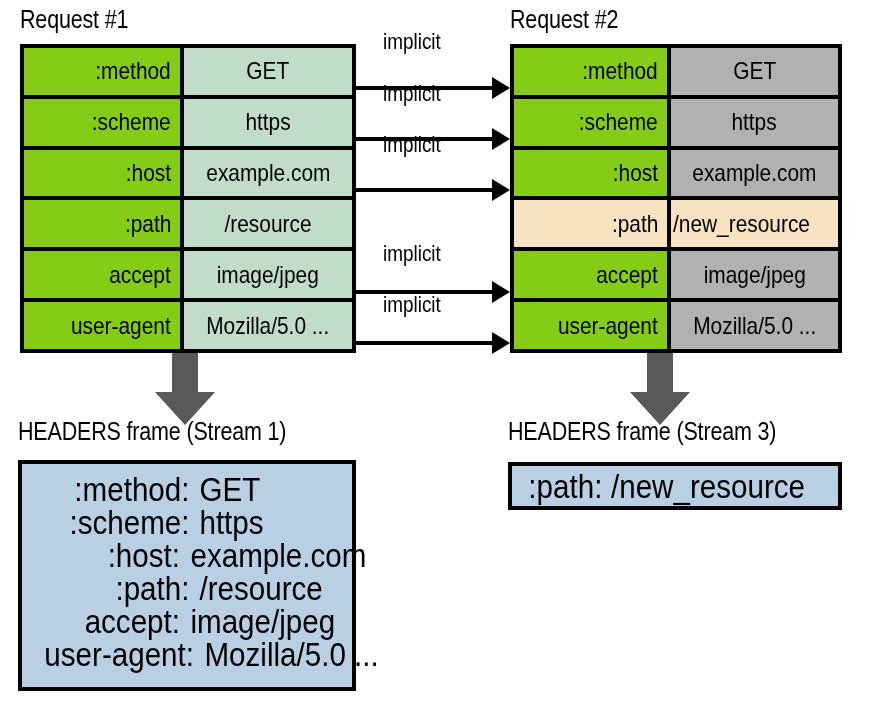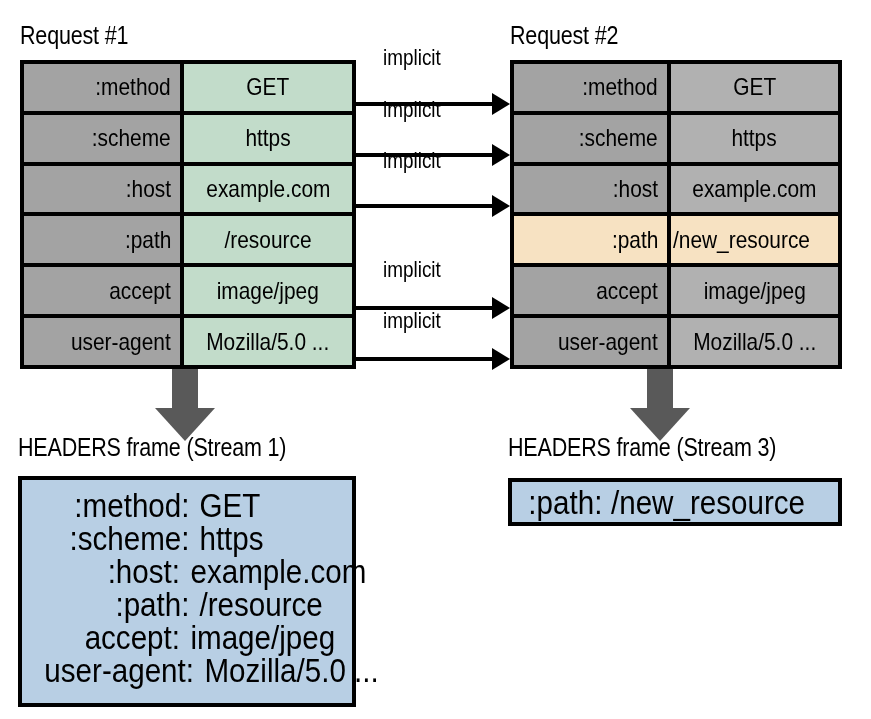--- a/index.html
+++ b/index.html
@@ -11,21 +11,21 @@
     width: 871px;
     height: 719px;
     position: relative;
     font-family: "Liberation Sans", "DejaVu Sans", sans-serif;
     overflow: hidden;
   }
 
   .stage {
     position: absolute;
     left: 0;
-    top: 16px;
+    top: 0;
     width: 871px;
     height: 630px;
   }
 
   
   .caption {
     position: absolute;
     font-size: 25px;
     line-height: 30px;
     color: #000000;
@@ -59,21 +59,21 @@
     box-sizing: border-box;
     font-size: 24px;
     line-height: 1;
     color: #000000;
     overflow: hidden;
     white-space: nowrap;
   }
   .req-cell.name {
     justify-content: flex-end;
     padding-right: 9px;
-    background: #a3a3a3;
+    background: #84cc16;
   }
   .req-cell.value {
     justify-content: center;
     border-left: 4px solid #000000;
     background: #b1b1b1;
   }
   .req-cell .txt {
     display: inline-block;
     transform: scaleX(0.87);
     transform-origin: center center;

